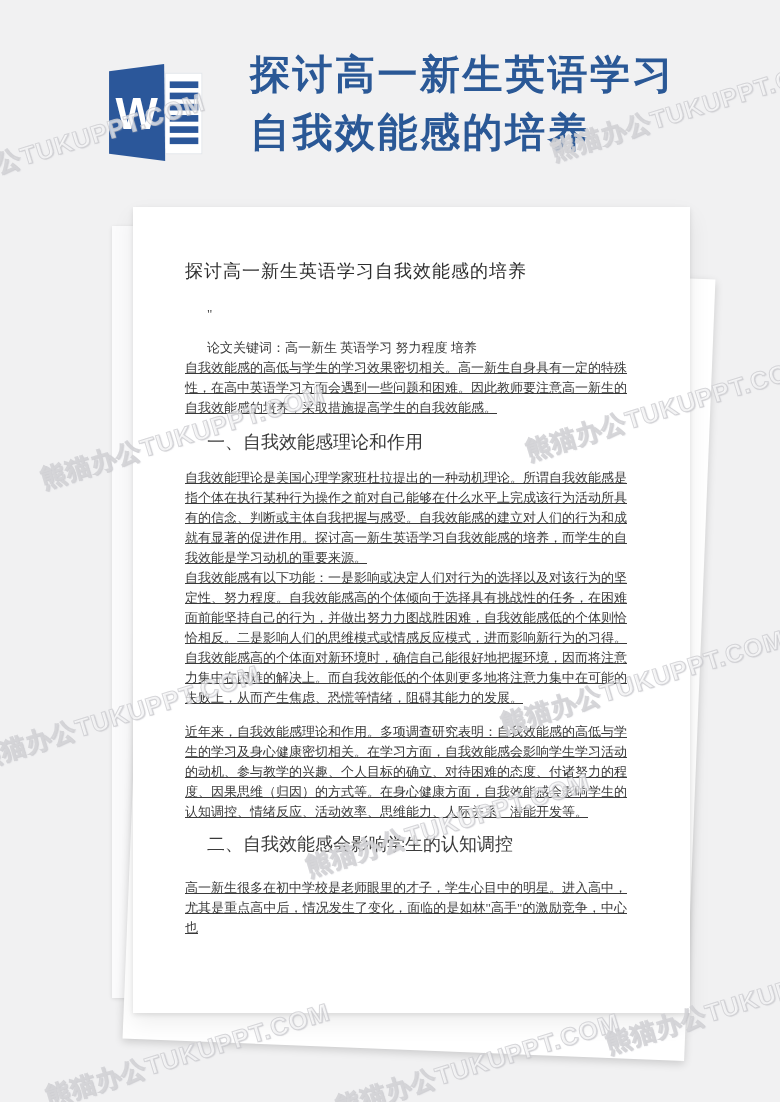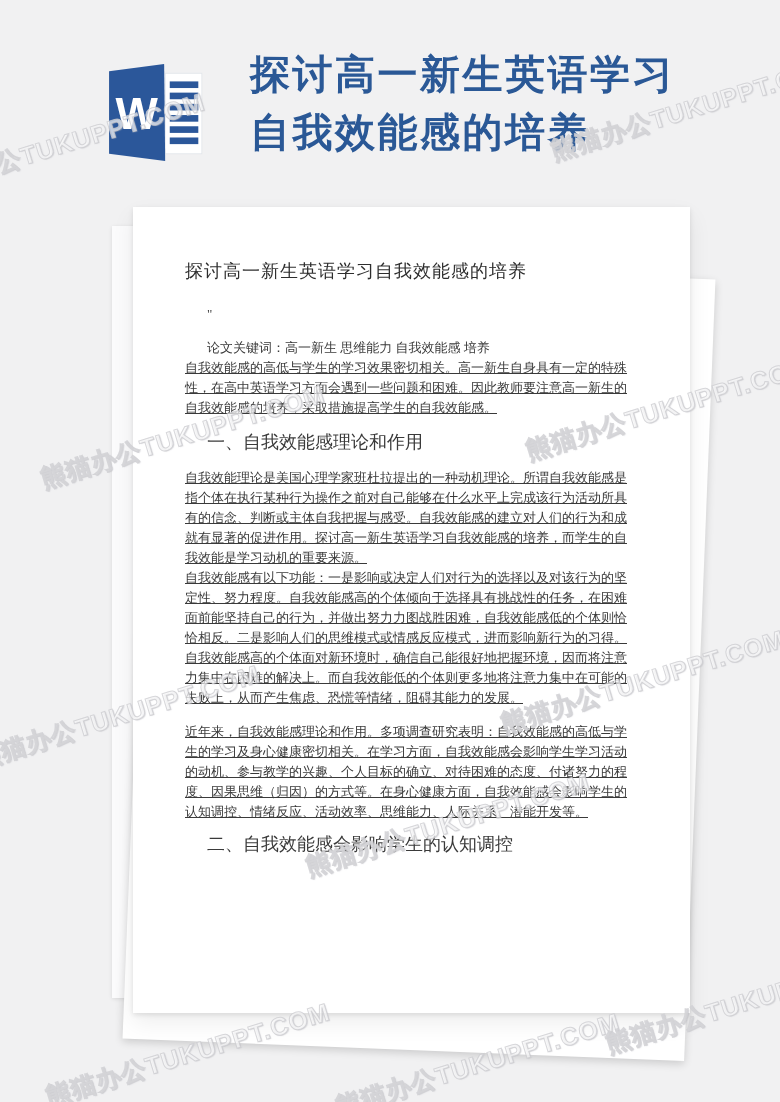--- a/index.html
+++ b/index.html
@@ -106,27 +106,28 @@
     <div class="site-title">探讨高一新生英语学习自我效能感的培养</div>
   </div>
 
   <div class="sheet-back-left"></div>
   <div class="sheet-back-bottom"></div>
 
   <div class="paper-main">
     <div class="paper-content">
       <h1 class="doc-title">探讨高一新生英语学习自我效能感的培养</h1>
       <div class="quote-mark">"</div>
-      <div class="keywords">论文关键词：高一新生 思维能力 自我效能感 培养</div>
+      <div class="keywords">论文关键词：高一新生 英语学习 努力程度 培养</div>
       <p class="para para-abstract">自我效能感的高低与学生的学习效果密切相关。高一新生自身具有一定的特殊性，在高中英语学习方面会遇到一些问题和困难。因此教师要注意高一新生的自我效能感的培养，采取措施提高学生的自我效能感。</p>
       <h2 class="doc-heading heading-1">一、自我效能感理论和作用</h2>
       <p class="para para-1">自我效能理论是美国心理学家班杜拉提出的一种动机理论。所谓自我效能感是指个体在执行某种行为操作之前对自己能够在什么水平上完成该行为活动所具有的信念、判断或主体自我把握与感受。自我效能感的建立对人们的行为和成就有显著的促进作用。探讨高一新生英语学习自我效能感的培养，而学生的自我效能是学习动机的重要来源。</p>
       <p class="para para-2">自我效能感有以下功能：一是影响或决定人们对行为的选择以及对该行为的坚定性、努力程度。自我效能感高的个体倾向于选择具有挑战性的任务，在困难面前能坚持自己的行为，并做出努力力图战胜困难，自我效能感低的个体则恰恰相反。二是影响人们的思维模式或情感反应模式，进而影响新行为的习得。自我效能感高的个体面对新环境时，确信自己能很好地把握环境，因而将注意力集中在困难的解决上。而自我效能低的个体则更多地将注意力集中在可能的失败上，从而产生焦虑、恐慌等情绪，阻碍其能力的发展。</p>
       <p class="para para-3">近年来，自我效能感理论和作用。多项调查研究表明：自我效能感的高低与学生的学习及身心健康密切相关。在学习方面，自我效能感会影响学生学习活动的动机、参与教学的兴趣、个人目标的确立、对待困难的态度、付诸努力的程度、因果思维（归因）的方式等。在身心健康方面，自我效能感会影响学生的认知调控、情绪反应、活动效率、思维能力、人际关系、潜能开发等。</p>
       <h2 class="doc-heading heading-2">二、自我效能感会影响学生的认知调控</h2>
+      <p class="para para-4">高一新生很多在初中学校是老师眼里的才子，学生心目中的明星。进入高中，尤其是重点高中后，情况发生了变化，面临的是如林"高手"的激励竞争，中心也</p>
     </div>
   </div>
 
   <span class="wm wm-1">熊猫办公TUKUPPT.COM</span>
   <span class="wm wm-2">熊猫办公TUKUPPT.COM</span>
   <span class="wm wm-3">熊猫办公TUKUPPT.COM</span>
   <span class="wm wm-4">熊猫办公TUKUPPT.COM</span>
   <span class="wm wm-5">熊猫办公TUKUPPT.COM</span>
   <span class="wm wm-6">熊猫办公TUKUPPT.COM</span>
   <span class="wm wm-7">熊猫办公TUKUPPT.COM</span>

